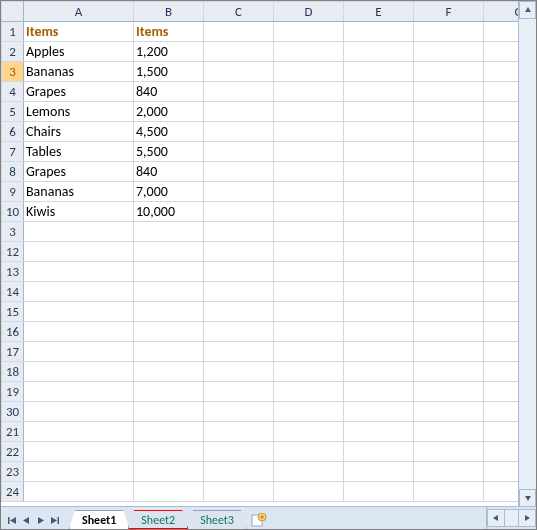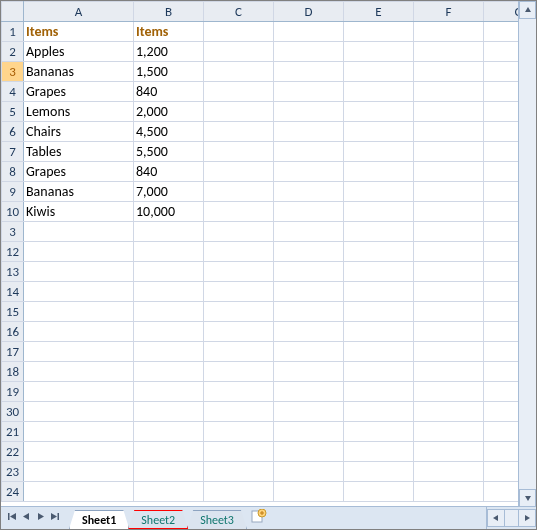--- a/index.html
+++ b/index.html
@@ -63,21 +63,21 @@
   .col-A { width: 110px; }
   .col-B { width: 70px; }
   .col-rest { width: 70px; }
 
   
   .bottom {
     height: 23px;
     background: #dce6f2;
     border-top: 1px solid #a7bcd6;
     display: flex;
-    align-items: flex-start;
+    align-items: flex-end;
     font-size: 12px;
     position: relative;
   }
   .nav-btns {
     display: flex;
     align-items: center;
     padding: 0 4px;
     gap: 0;
   }
   .nav-btn {

